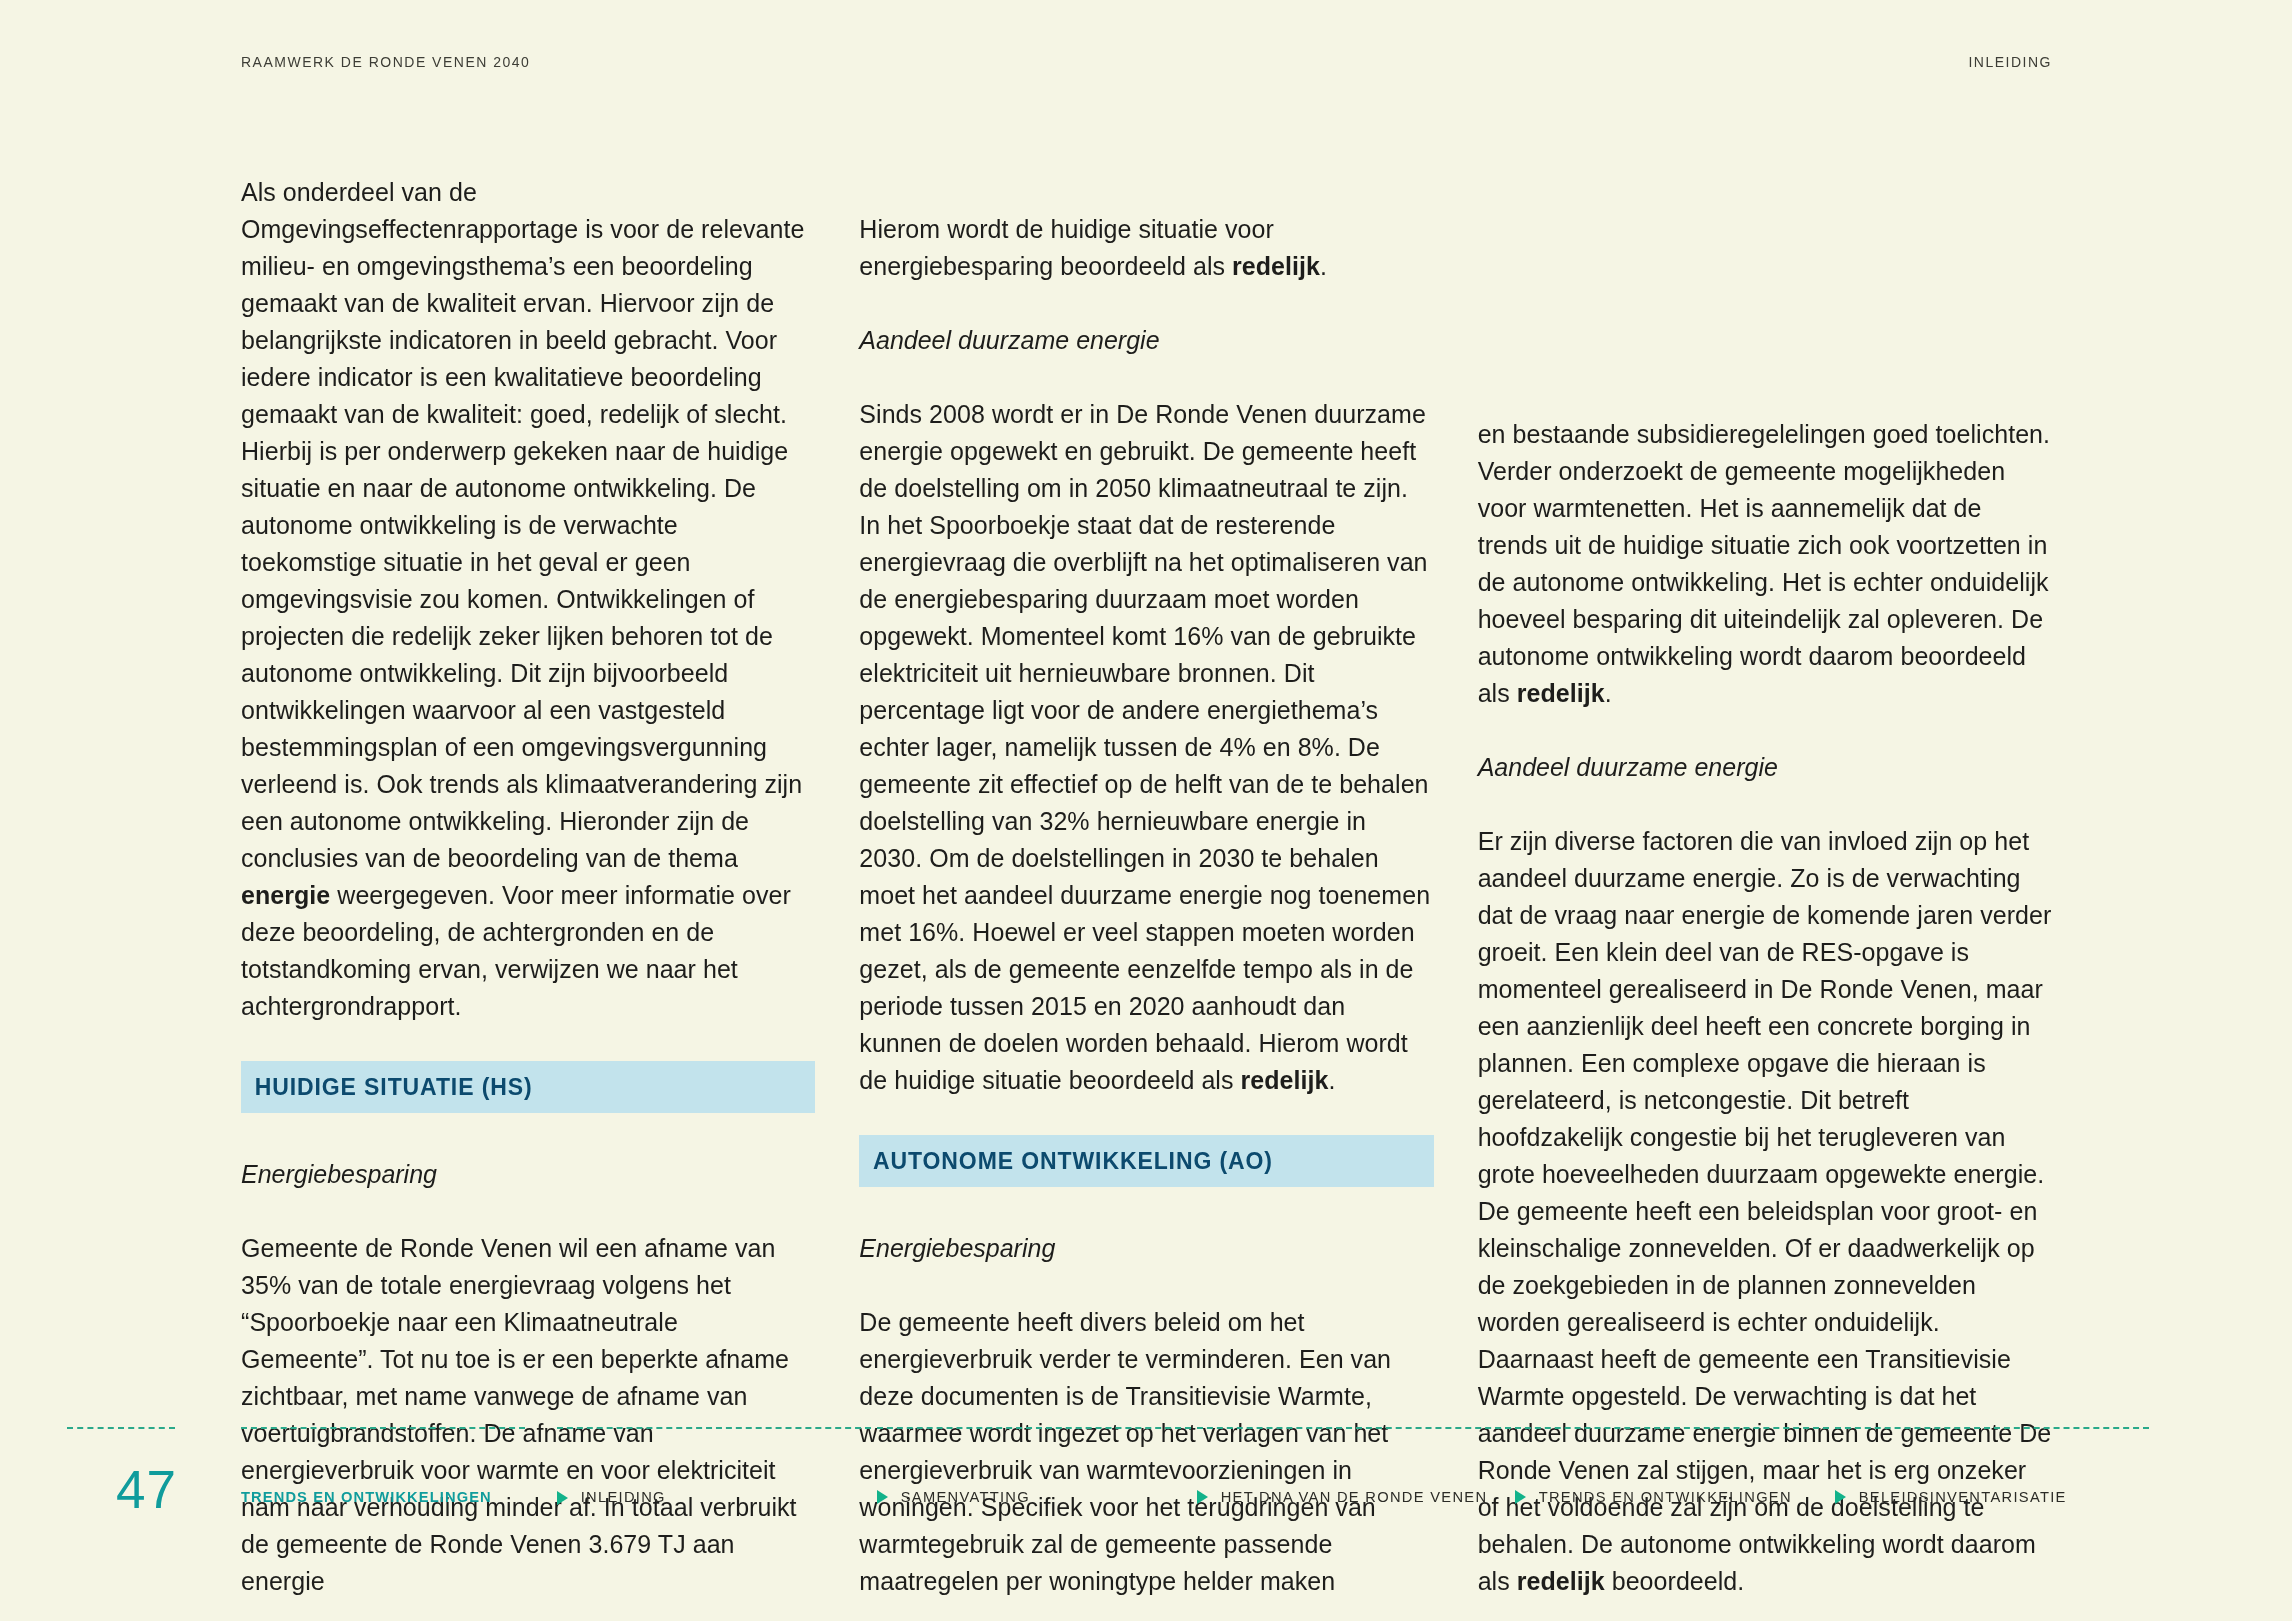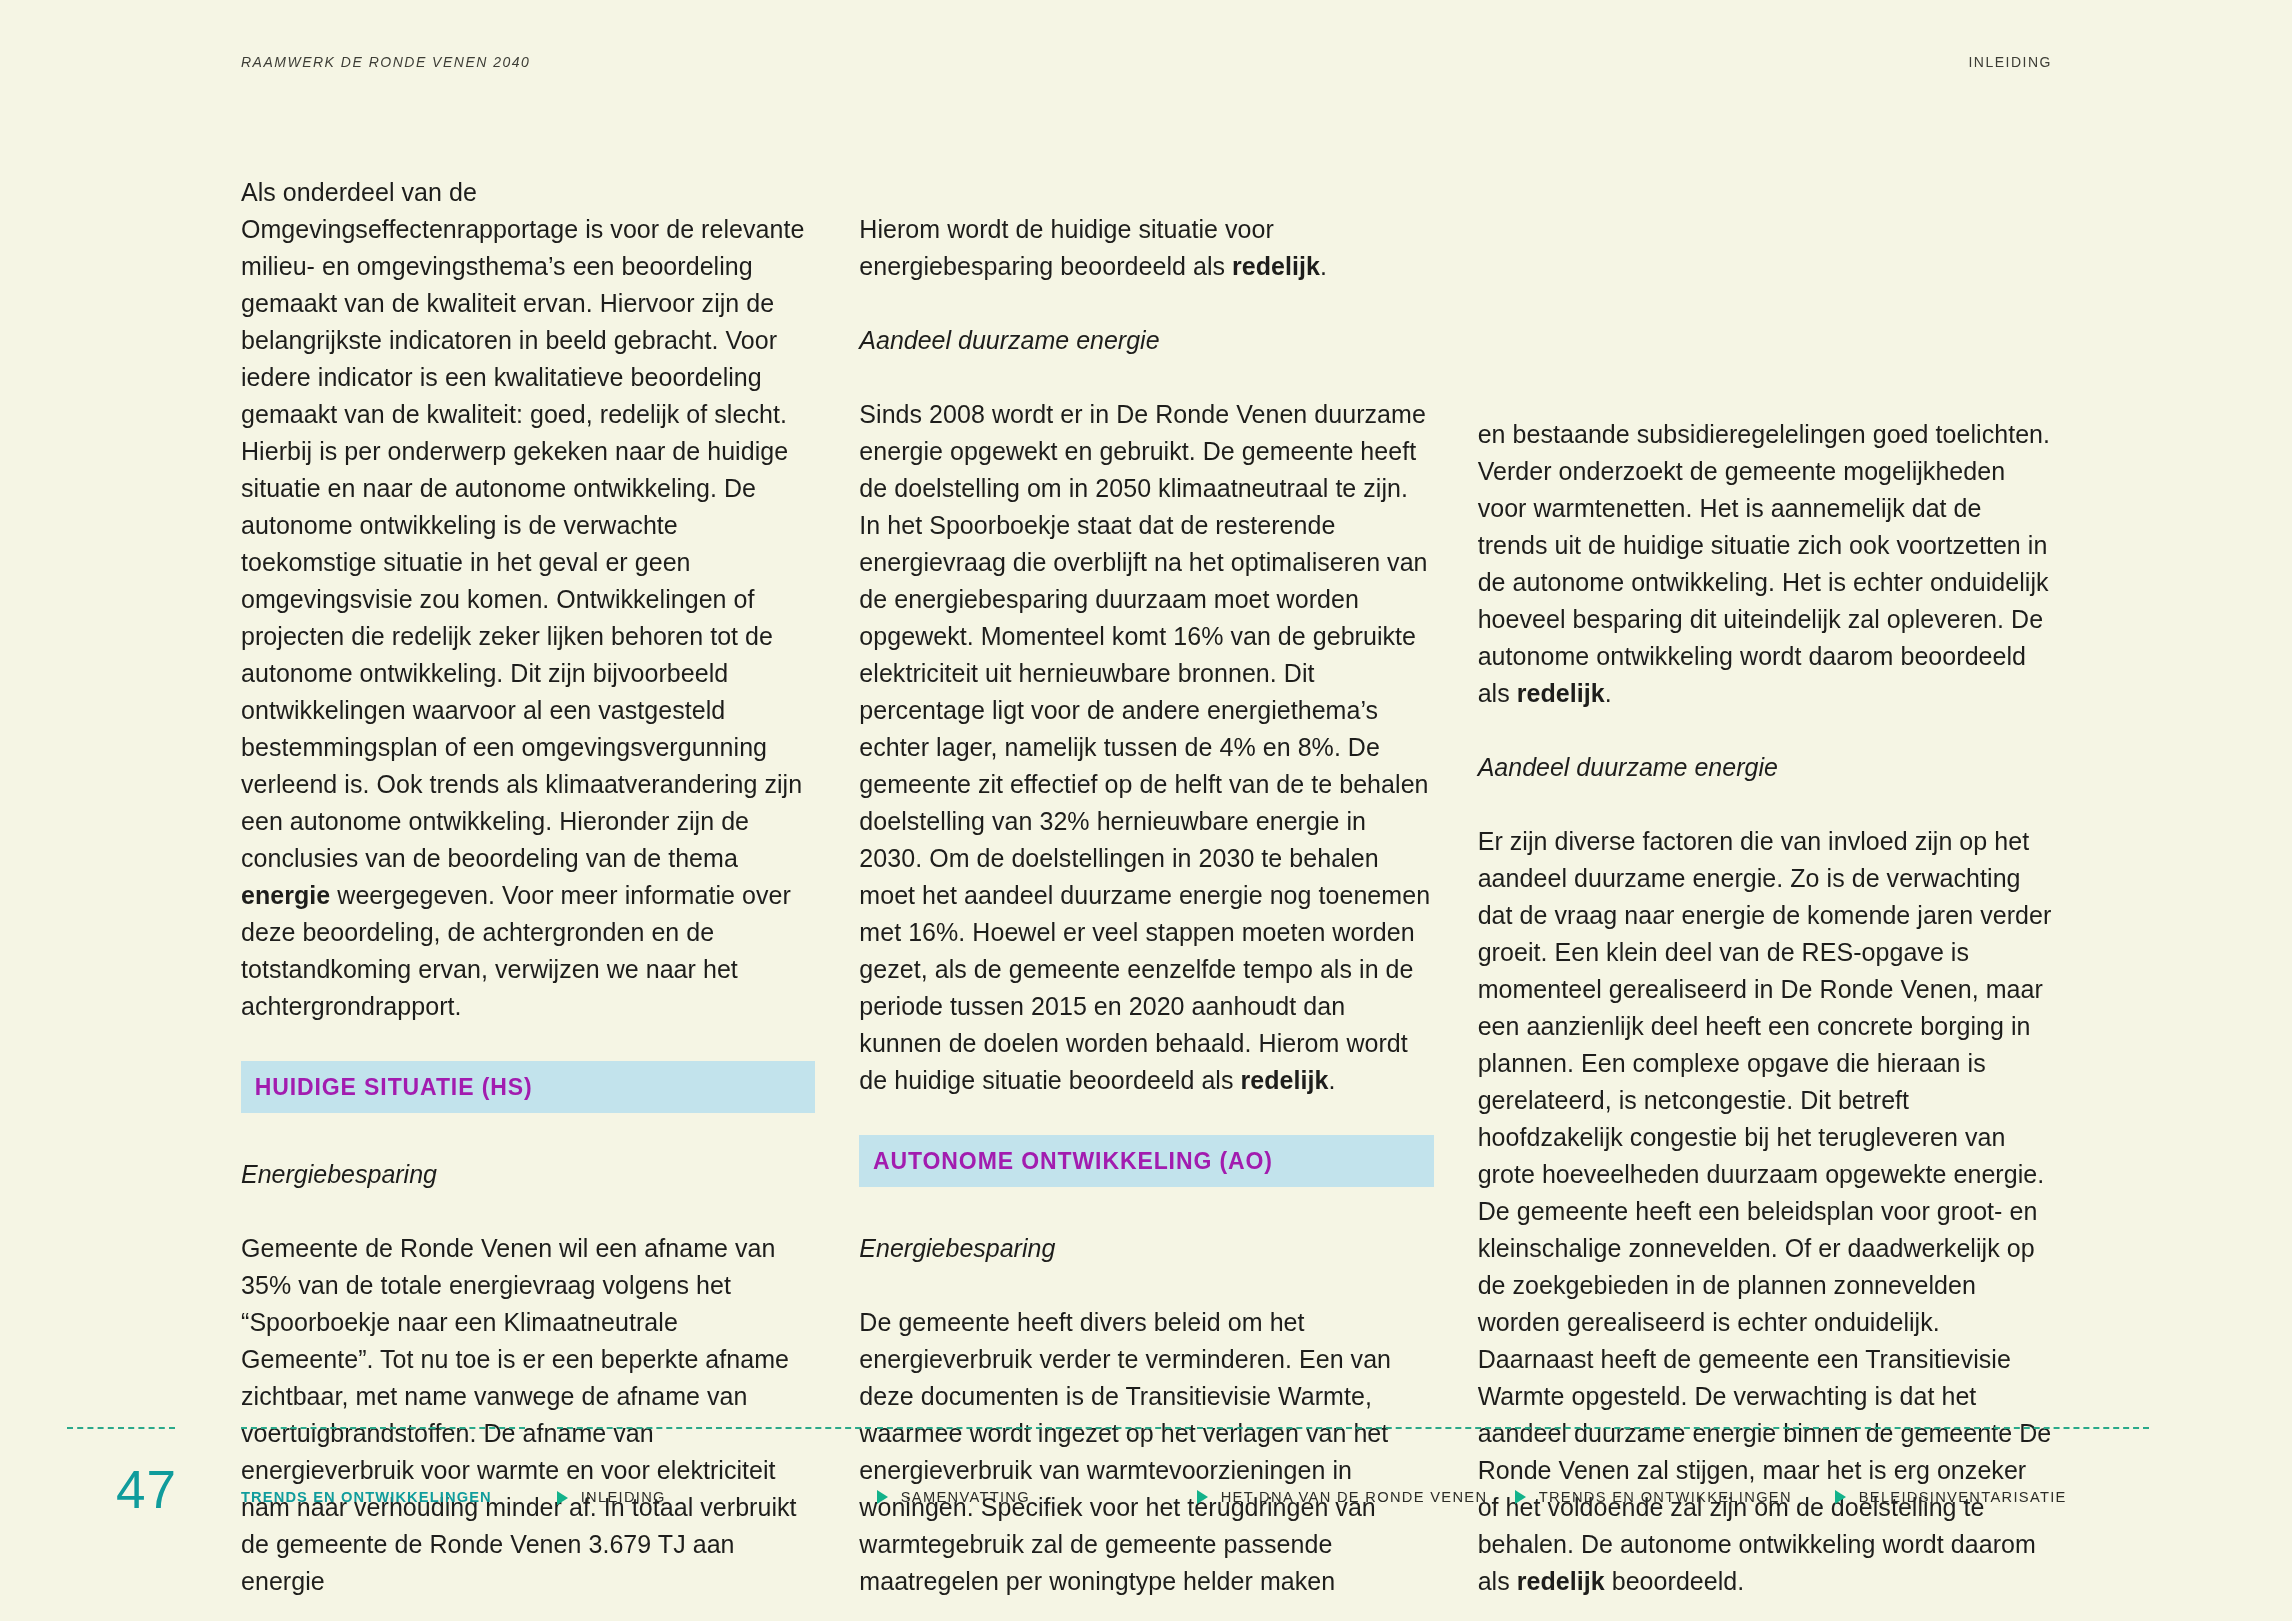--- a/index.html
+++ b/index.html
@@ -18,21 +18,21 @@
 
   
   .runhead {
     position: absolute;
     top: 54px;
     font-size: 14px;
     letter-spacing: 1.5px;
     color: #3d3d36;
     font-weight: 400;
   }
-  .runhead.left  { left: 241px; font-style: italic; }
+  .runhead.left  { left: 241px; }
   .runhead.right { right: 241px; }
 
   
   .columns {
     position: absolute;
     top: 174px;
     left: 241px;
     right: 241px;
     display: flex;
     gap: 0;
@@ -64,21 +64,21 @@
     align-items: center;
     padding-left: 13.7px;
     box-sizing: border-box;
     margin-top: 36px;
     margin-bottom: 43px;
   }
   .section-bar .label {
     font-size: 23px;
     font-weight: 700;
     letter-spacing: 0.9px;
-    color: #a21caf;
+    color: #0c4a6e;
   }
 
   
   .subhead {
     font-size: 25px;
     line-height: 37px;
     font-style: italic;
     color: #1d1d1b;
     margin: 0 0 37px 0;
   }

